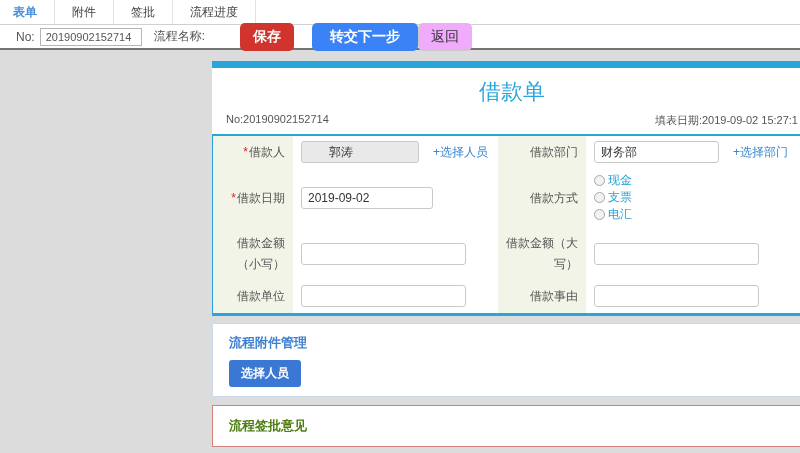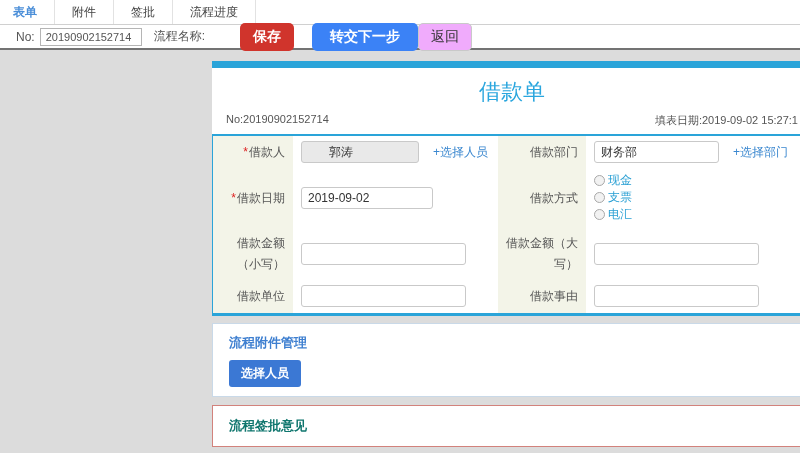--- a/index.html
+++ b/index.html
@@ -53,21 +53,21 @@
            background: #f2f2f2; display: inline-block; margin-right: 3px; flex: none; }
   
   .panel-attach { margin-top: 7px; border: 1px solid #c9d9e8; padding: 10px 16px 9px; }
   .sec-title-blue { color: #3e7fd0; font-weight: bold; font-size: 13px; }
   .alert { margin-top: 9px; background: #fdf9e8; border: 1px solid #ece0ba; font-size: 12px;
            color: #777; padding: 6px 10px 6px 22px; }
   .btn-upload { margin-top: 8px; background: #3b78d4; color: #fff; font-weight: bold; font-size: 12px;
                 padding: 5px 12px; border-radius: 3px; border: none; cursor: pointer; font-family: inherit; }
   
   .panel-approve { margin-top: 8px; border: 1px solid #d2827c; padding: 11px 16px; }
-  .sec-title-red { color: #0f766e; font-weight: bold; font-size: 13px; }
+  .sec-title-red { color: #4d7c0f; font-weight: bold; font-size: 13px; }
 </style>
 </head>
 <body>
 
 <div class="tabbar">
   <div class="tab active">表单</div>
   <div class="tab">附件</div>
   <div class="tab">签批</div>
   <div class="tab">流程进度</div>
 </div>

